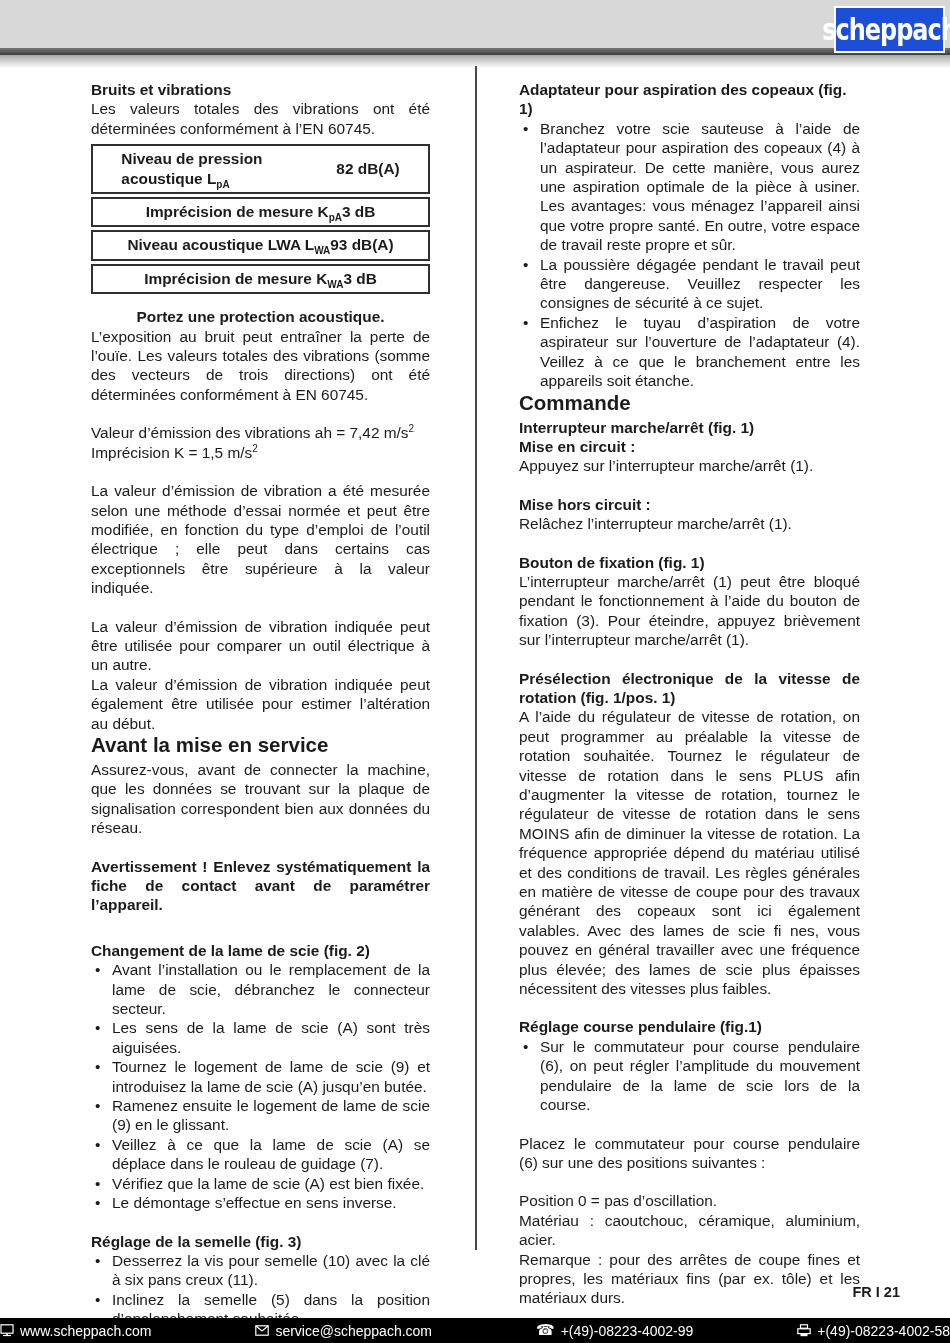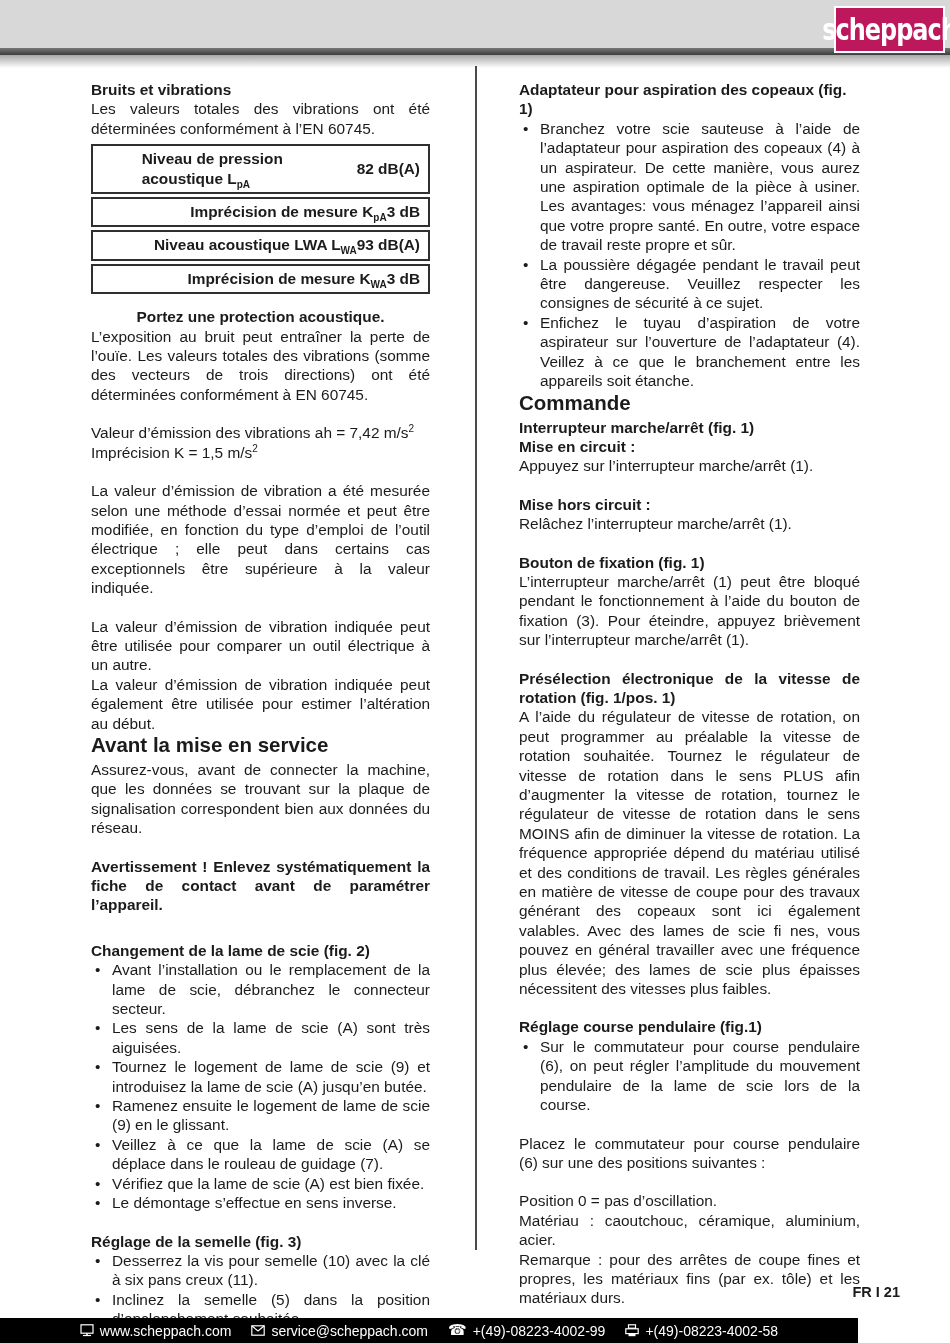--- a/index.html
+++ b/index.html
@@ -6,21 +6,21 @@
   body{
     width:950px;height:1343px;position:relative;background:#ffffff;
     font-family:"Liberation Sans","DejaVu Sans",sans-serif;
     color:#1b1b1b;overflow:hidden;
   }
   
   .header-band{position:absolute;top:0;left:0;width:950px;height:48px;background:#d8d8d8;}
   .header-rule{position:absolute;top:48px;left:0;width:950px;height:7px;background:linear-gradient(#777777,#3d3d3d);}
   .header-shadow{position:absolute;top:55px;left:0;width:950px;height:13px;background:linear-gradient(#a8a8a8,#ffffff);}
   .logo-box{
-    position:absolute;top:6px;left:834px;width:111px;height:47px;background:#be185d;
+    position:absolute;top:6px;left:834px;width:111px;height:47px;background:#1d4ed8;
     border:2px solid #ffffff;box-sizing:border-box;display:flex;align-items:center;justify-content:center;
   }
   .logo-text{
     color:#fff;font-weight:bold;font-size:24px;letter-spacing:-1px;
     transform:scaleY(1.25);font-family:"DejaVu Sans","Liberation Sans",sans-serif;
   }
   
   .column-divider{position:absolute;left:475px;top:66px;width:2px;height:1184px;background:#4a4a4a;}
   .col{position:absolute;top:80px;font-size:15.4px;line-height:19.4px;}
   .col-left{left:91px;width:339px;}
@@ -33,35 +33,35 @@
   .mt19{margin-top:19px;}
   .mt21{margin-top:13px;text-align:center;}
   .mt26{margin-top:26px;}
   .mt22{}
   .mb3{margin-bottom:3px;}
   sup{font-size:10px;line-height:0;}
   sub{font-size:10px;line-height:0;}
   
   .noise-table{margin-top:6px;}
   .noise-row{
-    display:flex;justify-content:flex-end;align-items:center;
+    display:flex;justify-content:center;align-items:center;
     border:2px solid #2f2f2f;margin-bottom:3px;padding:3px 8px 4px 8px;
     font-weight:bold;box-sizing:border-box;
   }
   .noise-label{text-align:left;max-width:215px;}
   .noise-value{white-space:nowrap;}
   
   ul.bullets{margin:0;padding:0;list-style:none;}
   ul.bullets li{position:relative;padding-left:21px;text-align:justify;}
   ul.bullets li::before{content:"\2022";position:absolute;left:4px;top:0;}
   
   .page-number{position:absolute;top:1284px;right:50px;font-size:14.5px;color:#1b1b1b;font-weight:bold;}
   .footer-bar{
-    position:absolute;top:1318px;left:0;width:858px;height:25px;background:#000;color:#fff;
-    display:flex;align-items:center;justify-content:center;gap:20px;font-size:14px;
+    position:absolute;top:1318px;left:0;width:950px;height:25px;background:#000;color:#fff;
+    display:flex;align-items:center;justify-content:space-between;gap:20px;font-size:14px;
   }
   .footer-item{display:flex;align-items:center;gap:6px;white-space:nowrap;}
   .footer-item svg{display:block;}
   .phone-glyph{font-family:"DejaVu Sans",sans-serif;font-size:15px;line-height:1;}
 </style>
 </head>
 <body>
 
 <div class="header-band"></div>
 <div class="header-rule"></div>

